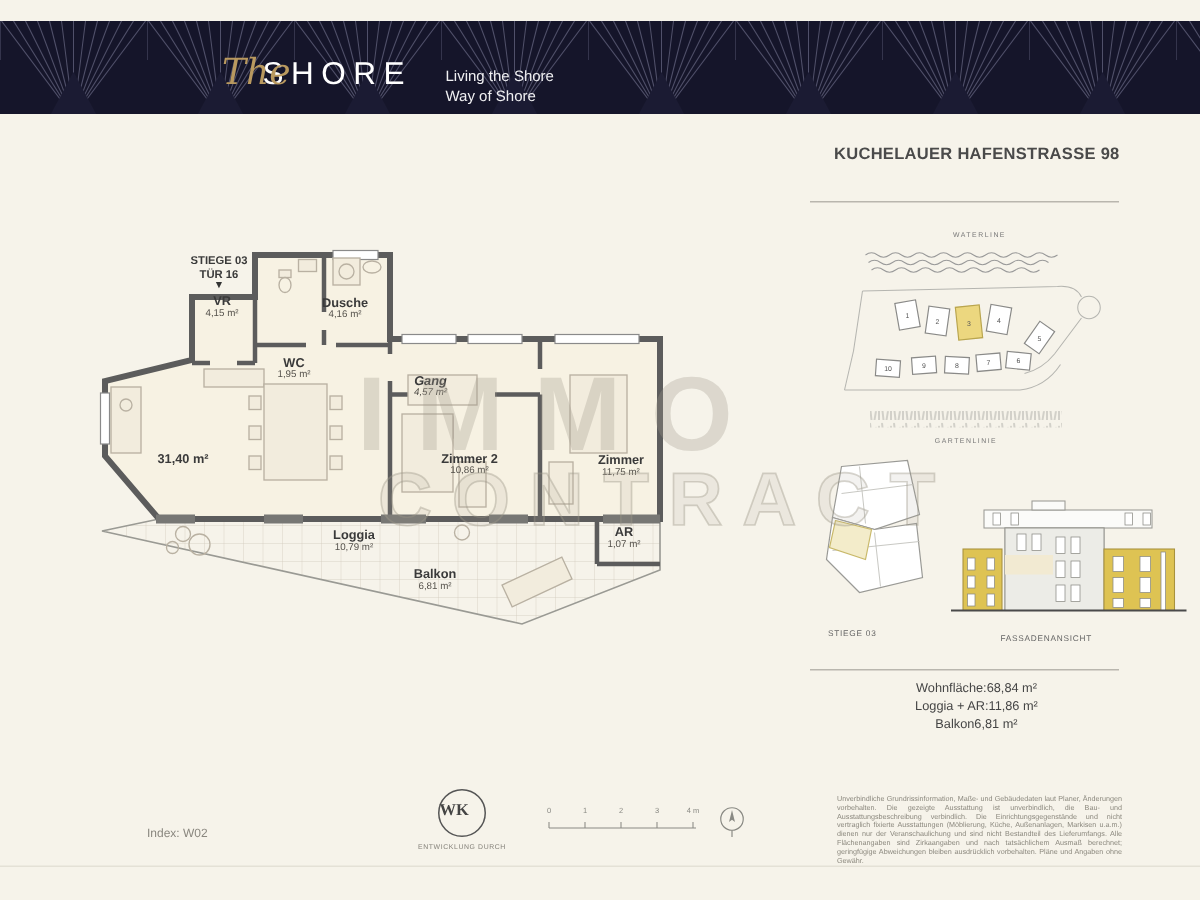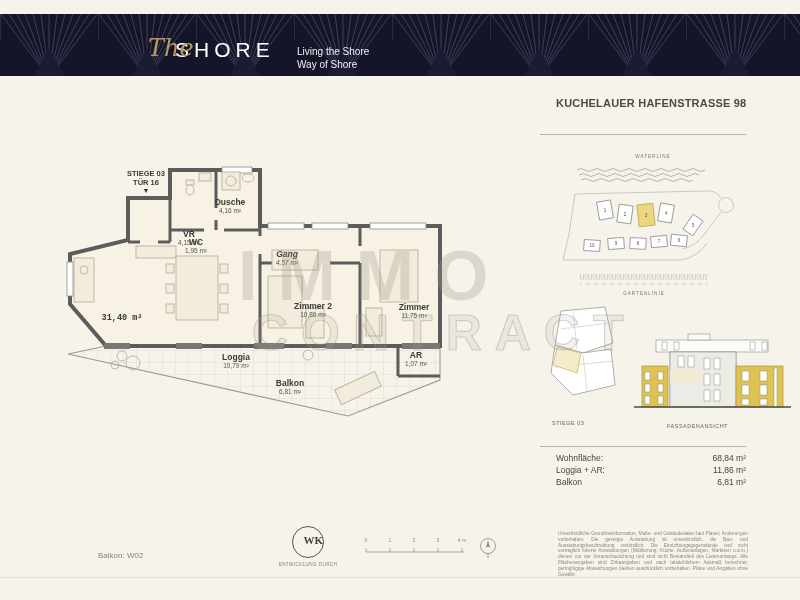--- a/index.html
+++ b/index.html
@@ -30,25 +30,25 @@
       color:rgba(158,153,138,.30);z-index:5;pointer-events:none;}
   .wm2{position:absolute;left:252px;top:304px;font-size:50px;font-weight:bold;letter-spacing:13px;
       color:rgba(170,165,150,.14);-webkit-text-stroke:1.1px rgba(158,153,138,.40);z-index:5;pointer-events:none;}
   
   .siteplan{position:absolute;left:545px;top:148px;}
   .keyplan{position:absolute;left:543px;top:303px;}
   .elev{position:absolute;left:630px;top:330px;}
   .kplabel{position:absolute;font-size:5.5px;letter-spacing:.5px;color:#666;}
   
   .tbl{position:absolute;left:556px;top:452px;width:190px;font-size:8.5px;color:#454545;}
-  .tbl .trow{display:flex;justify-content:space-between;line-height:12px;}
+  .tbl .trow{display:flex;justify-content:center;line-height:12px;}
   
   .index{position:absolute;left:98px;top:551px;font-size:8px;color:#8a877f;}
   .wk{position:absolute;left:292px;top:526px;width:30px;height:30px;border:1.2px solid #555;
-      border-radius:50%;text-align:right;}
+      border-radius:50%;text-align:left;}
   .wk .wkt{font-size:11px;font-weight:bold;color:#444;line-height:26px;font-family:"Liberation Serif",serif;}
   .devline{position:absolute;left:277px;top:562px;width:62px;text-align:center;font-size:4.6px;
       letter-spacing:.4px;color:#85827a;}
   .scale{position:absolute;left:362px;top:534px;}
   .compass{position:absolute;left:477px;top:536px;}
   .legal{position:absolute;left:558px;top:531px;width:190px;font-size:4.8px;line-height:5.8px;
       color:#8c897f;text-align:justify;}
   .botline{position:absolute;left:0;top:577px;width:800px;height:1px;background:#e4e1d6;}
 </style>
 </head>
@@ -178,37 +178,37 @@
     </svg>
 
     
     <div class="entr">
       <span class="el">STIEGE 03</span>
       <span class="el">TÜR 16</span>
       <span class="arrow">▼</span>
     </div>
 
     
-    <div class="rlabel" style="left:90px;top:80px;margin-left:41px;">
+    <div class="rlabel" style="left:90px;top:47px;">
       <span class="rn">VR</span>
       <span class="ra">4,15 m²</span>
     </div>
     <div class="rlabel" style="left:138px;top:64px;margin-top:24px;">
       <span class="rn">WC</span>
       <span class="ra">1,95 m²</span>
     </div>
     <div class="rlabel" style="left:172px;top:48px;">
       <span class="rn">Dusche</span>
       <span class="ra">4,16 m²</span>
     </div>
     <div class="rlabel" style="left:229px;top:100px;font-style:italic;">
       <span class="rn">Gang</span>
       <span class="ra">4,57 m²</span>
     </div>
-    <div class="rlabel" style="left:64px;top:160px;font-family:Liberation Mono, monospace;">
+    <div class="rlabel" style="left:64px;top:148px;">
       <span class="rn">31,40 m²</span>
     </div>
     <div class="rlabel" style="left:255px;top:152px;">
       <span class="rn">Zimmer 2</span>
       <span class="ra">10,86 m²</span>
     </div>
     <div class="rlabel" style="left:356px;top:153px;">
       <span class="rn">Zimmer</span>
       <span class="ra">11,75 m²</span>
     </div>
@@ -368,21 +368,21 @@
     <div class="trow">
       <span>Loggia + AR:</span>
       <span>11,86 m²</span>
     </div>
     <div class="trow">
       <span>Balkon</span>
       <span>6,81 m²</span>
     </div>
   </div>
 
-  <div class="index">Balkon: W02</div>
+  <div class="index">Index: W02</div>
 
   <div class="wk">
     <div class="wkt">WK</div>
   </div>
   <div class="devline">ENTWICKLUNG DURCH</div>
 
   <div class="scale">
     <svg width="110" height="24" viewBox="0 0 110 24">
       <line x1="4" y1="18" x2="102" y2="18" stroke="#8a8a84" stroke-width="0.7"></line>
       <g stroke="#8a8a84" stroke-width="0.7">

